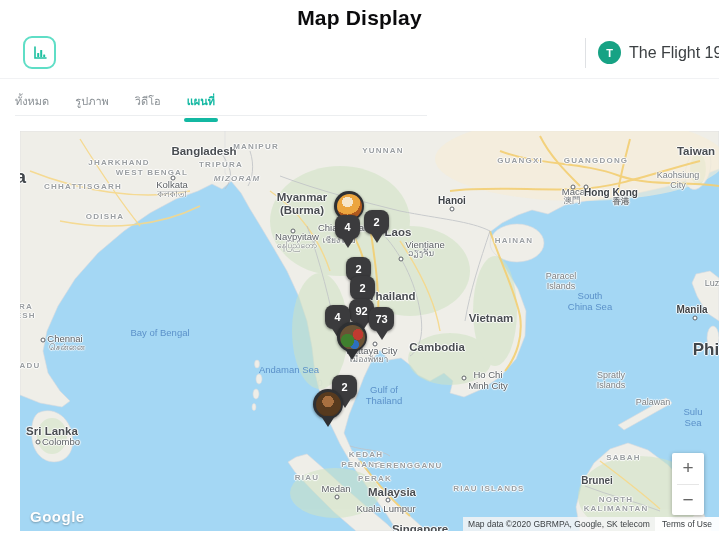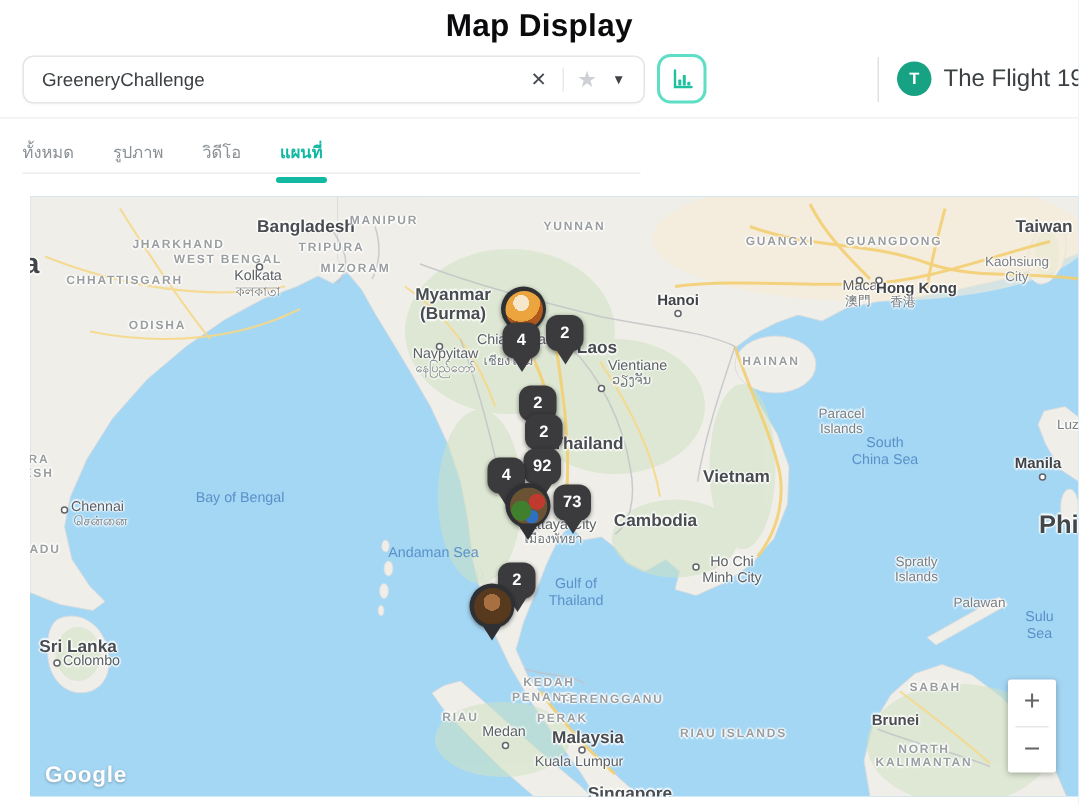--- a/index.html
+++ b/index.html
@@ -88,27 +88,20 @@
   .attrib .aterms { background:rgba(255,255,255,.95); padding:2px 7px; cursor:pointer; }
 </style>
 </head>
 <body>
 
 <div class="page">
 
   <div class="title">Map Display</div>
 
   <div class="toolbar">
-    <div class="searchbox">
-      <input value="GreeneryChallenge" style="">
-      <span class="icon-x">✕</span>
-      <span class="vsep-sm"></span>
-      <span class="icon-star">★</span>
-      <span class="icon-caret">▼</span>
-    </div>
     <button class="chartbtn">
       <svg width="16" height="16" viewBox="0 0 16 16">
         <path d="M3 2 V13 H14" stroke="#1fc0a0" stroke-width="1.6" fill="none" stroke-linecap="round"></path>
         <rect x="5.2" y="8" width="2" height="4" rx="0.5" fill="#1fc0a0"></rect>
         <rect x="8.2" y="5" width="2" height="7" rx="0.5" fill="#1fc0a0"></rect>
         <rect x="11.2" y="9.5" width="2" height="2.5" rx="0.5" fill="#1fc0a0"></rect>
       </svg>
     </button>
     <div class="spacer"></div>
     <div class="vdiv"></div>
@@ -191,33 +184,33 @@
     <div style="position:absolute;left:0;top:0;width:699px;height:400px;">
         <span class="lbl country-lg" style="left: -16px; top: 46px;">India</span>
         <span class="lbl region" style="left: 99px; top: 32px;">JHARKHAND</span>
         <span class="lbl region" style="left: 132px; top: 42px;">WEST BENGAL</span>
         <span class="lbl region" style="left: 63px; top: 56px;">CHHATTISGARH</span>
         <span class="lbl region" style="left: 85px; top: 86px;">ODISHA</span>
         <span class="lbl city" style="left: 152px; top: 54px;">Kolkata</span>
         <span class="lbl city2" style="left: 152px; top: 64px;">কলকাতা</span>
         <span class="lbl country" style="left: 184px; top: 21px;">Bangladesh</span>
         <span class="lbl region" style="left: 201px; top: 34px;">TRIPURA</span>
-        <span class="lbl region" style="left: 217px; top: 48px;">MIZORAM</span>
+        <span class="lbl region" style="left: 217px; top: 48px; font-style: italic;">MIZORAM</span>
         <span class="lbl region" style="left: 236px; top: 16px;">MANIPUR</span>
         <span class="lbl country" style="left: 282px; top: 73px;">Myanmar
 (Burma)</span>
         <span class="lbl city" style="left: 277px; top: 106px;">Naypyitaw</span>
         <span class="lbl city2" style="left: 277px; top: 115px;">နေပြည်တော်</span>
         <span class="lbl region" style="left: 363px; top: 20px;">YUNNAN</span>
         <span class="lbl region" style="left: 500px; top: 30px;">GUANGXI</span>
         <span class="lbl region" style="left: 576px; top: 30px;">GUANGDONG</span>
         <span class="lbl city" style="left: 556px; top: 61px;">Macau</span>
         <span class="lbl city2" style="left: 552px; top: 70px;">澳門</span>
         <span class="lbl city-bold" style="left: 591px; top: 62px;">Hong Kong</span>
-        <span class="lbl city2" style="left: 582px; top: 71px;">香港</span>
+        <span class="lbl city2" style="left: 601px; top: 71px; font-weight: bold;">香港</span>
         <span class="lbl country" style="left: 676px; top: 21px;">Taiwan</span>
         <span class="lbl area" style="left: 658px; top: 49px;">Kaohsiung
 City</span>
         <span class="lbl city-bold" style="left: 432px; top: 70px;">Hanoi</span>
         <span class="lbl country" style="left: 378px; top: 102px;">Laos</span>
         <span class="lbl city" style="left: 405px; top: 114px;">Vientiane</span>
         <span class="lbl city2" style="left: 401px; top: 123px;">ວຽງຈັນ</span>
         <span class="lbl region" style="left: 494px; top: 110px;">HAINAN</span>
         <span class="lbl city" style="left: 322px; top: 97px;">Chiang Mai</span>
         <span class="lbl city2" style="left: 319px; top: 110px;">เชียงใหม่</span>
@@ -303,21 +296,21 @@
           <div class="tail"></div>
         </div>
         <div class="marker cluster" style="left: 329px; top: 168px;">
           <div class="bubble">92</div>
           <div class="tail"></div>
         </div>
         <div class="marker cluster" style="left: 305px; top: 174px;">
           <div class="bubble">4</div>
           <div class="tail"></div>
         </div>
-        <div class="marker cluster" style="left: 349px; top: 192px;">
+        <div class="marker cluster" style="left: 349px; top: 176px;">
           <div class="bubble">73</div>
           <div class="tail"></div>
         </div>
         <div class="marker photo photo-b" style="left: 317px; top: 191px;">
           <div class="bubble">
             <div class="ph"></div>
           </div>
           <div class="tail"></div>
         </div>
         <div class="marker cluster" style="left: 312px; top: 244px;">
@@ -332,15 +325,19 @@
         </div>
       </div>
 
     <div class="zoomctl">
       <div class="zbtn">+</div>
       <div class="zdiv"></div>
       <div class="zbtn">−</div>
     </div>
 
     <div class="glogo">Google</div>
+    <div class="attrib">
+      <span class="amain">Map data ©2020 GBRMPA, Google, SK telecom</span>
+      <span class="aterms">Terms of Use</span>
+    </div>
   </div>
 
 </div>
 
 </body></html>

